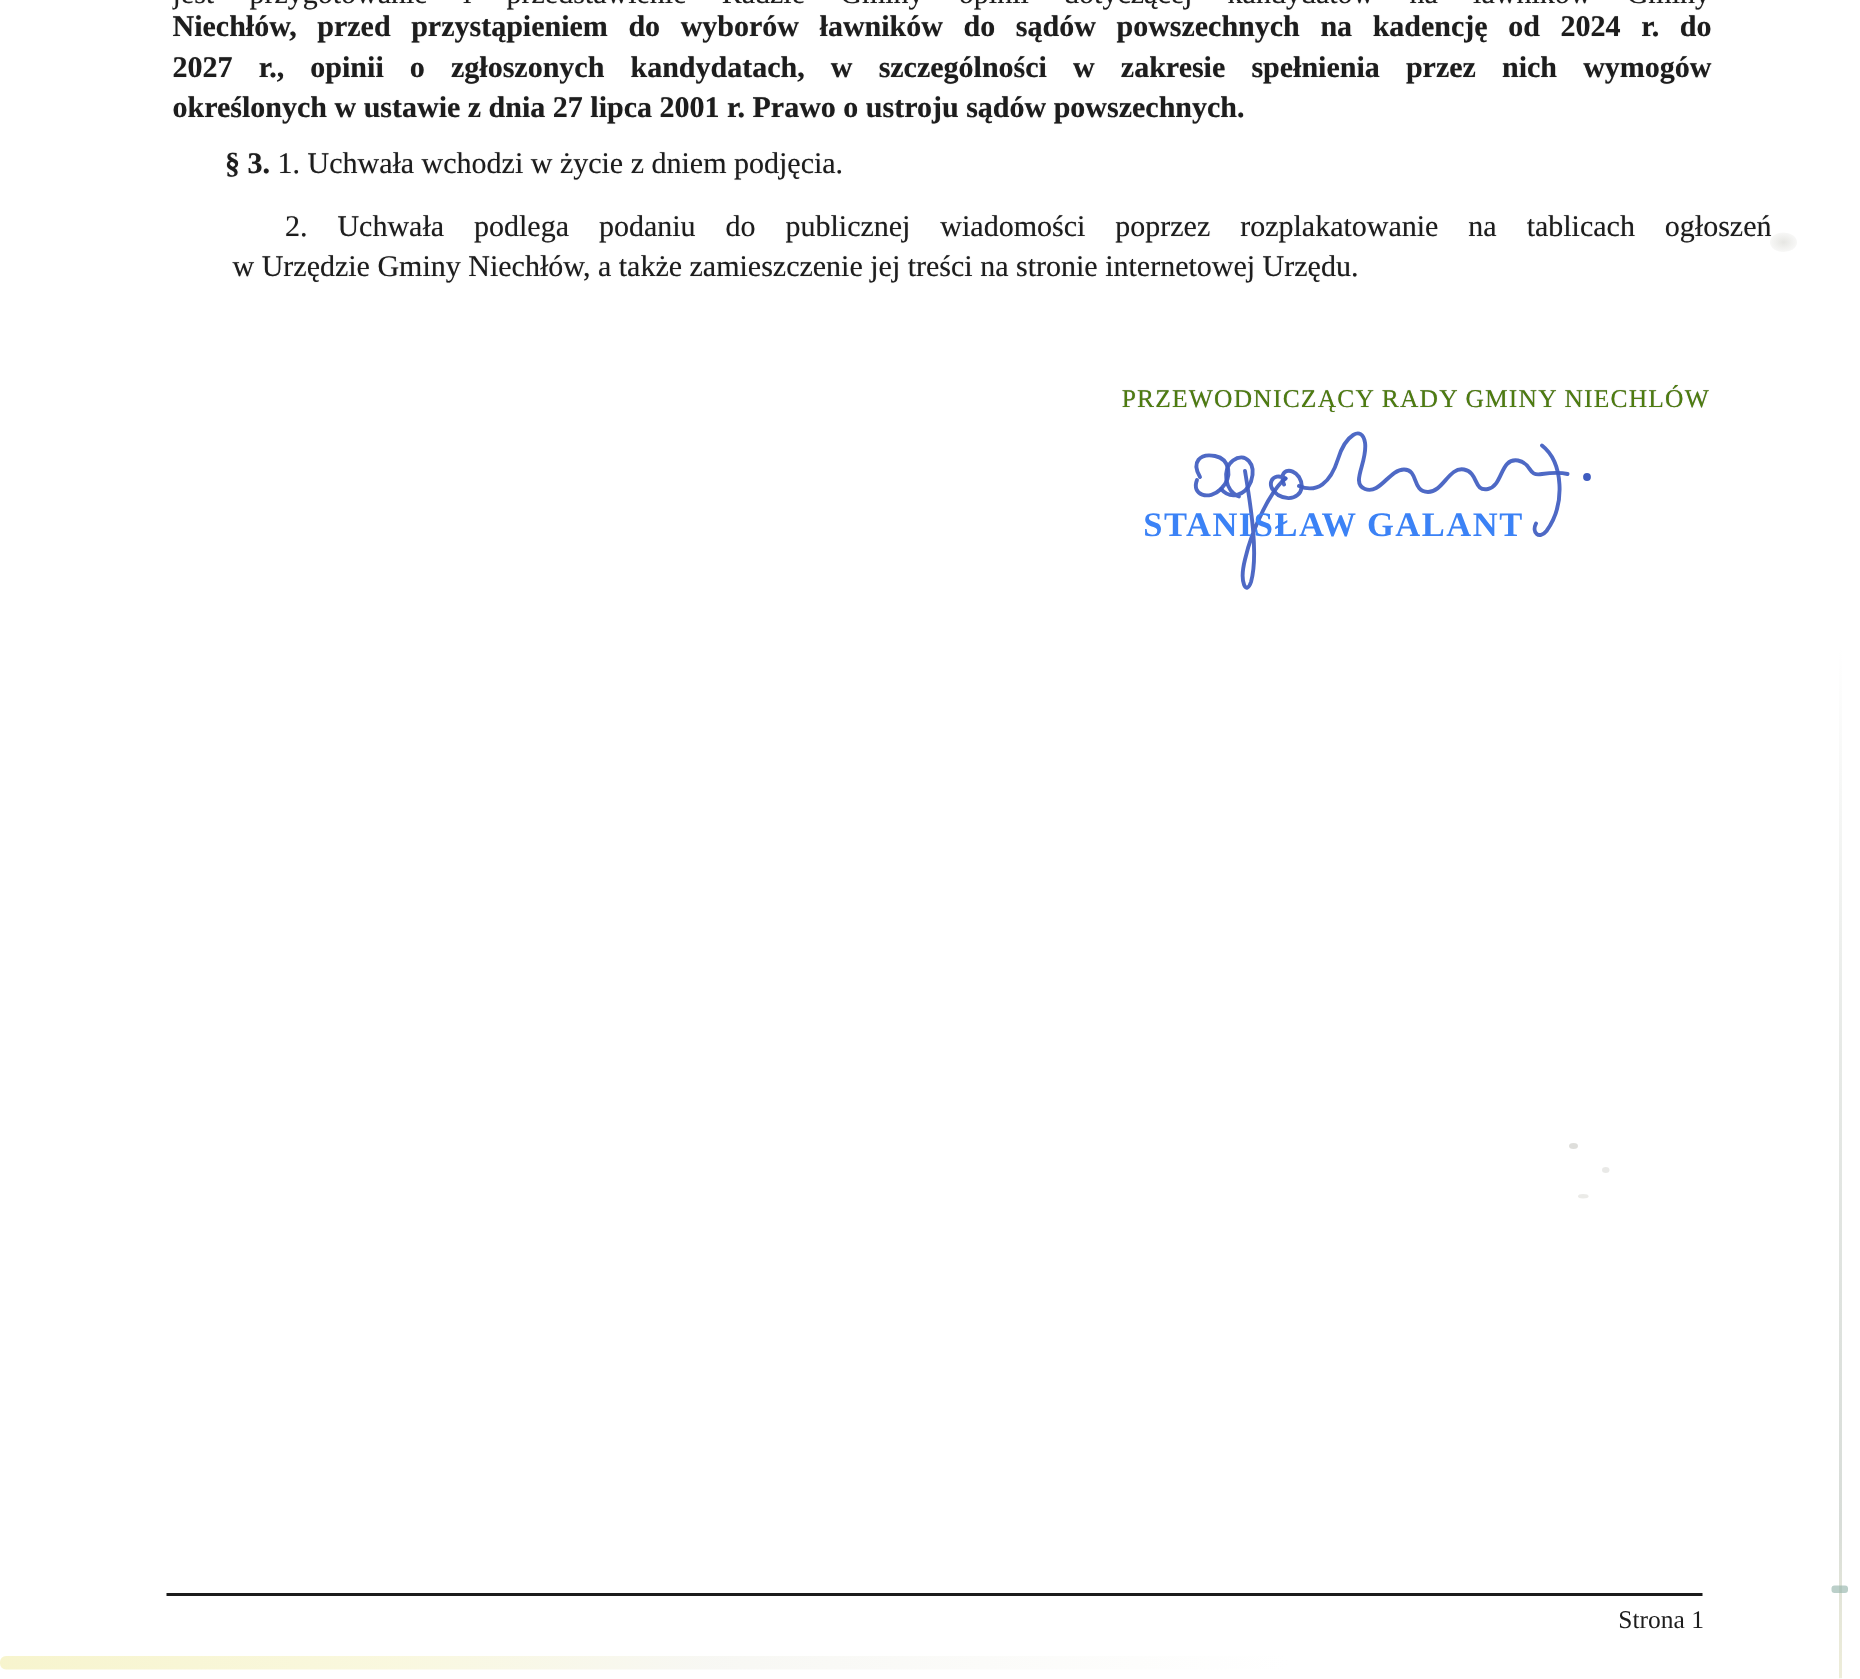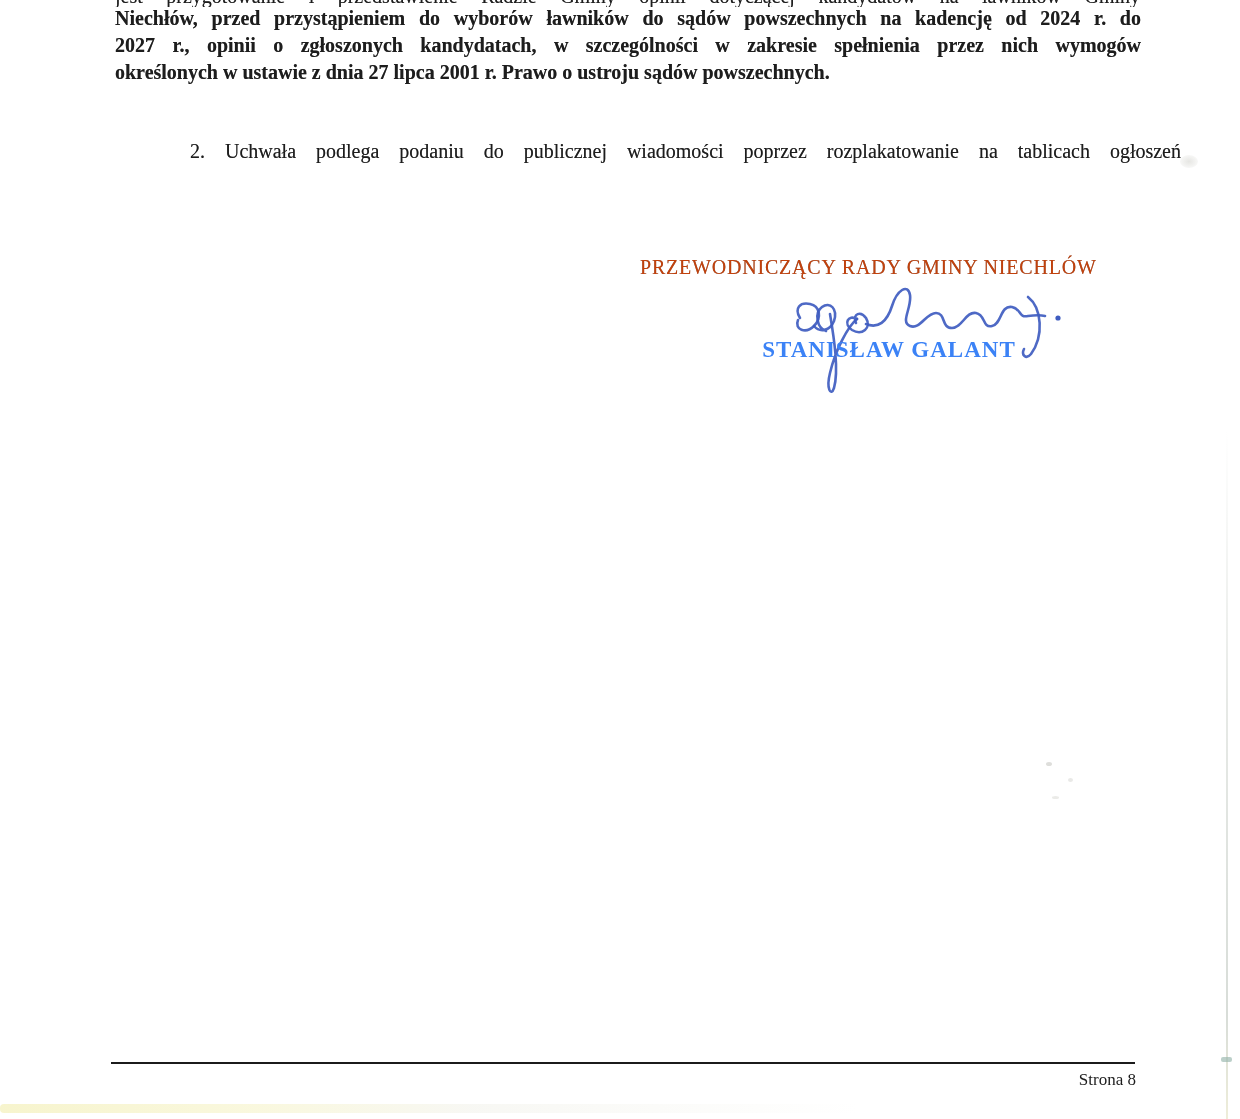--- a/index.html
+++ b/index.html
@@ -37,23 +37,23 @@
 
   .para1 { position: absolute; left: 115px; top: 5px; width: 1026px; font-weight: bold; }
   .sec3  { position: absolute; left: 115px; top: 96px; width: 1026px; text-indent: 35px; }
   .sec3 .b { font-weight: bold; }
   .para2 { position: absolute; left: 115px; top: 138px; width: 1026px; margin-left: 40px; }
   .para2 .jline:first-child { text-indent: 35px; }
 
   
   .sig-title {
     position: absolute; left: 640px; top: 256px; width: 500px;
-    text-align: left;
-    font-size: 20px; letter-spacing: 0.8px;
-    color: #c2410c;
+    text-align: right;
+    font-size: 17px; letter-spacing: 0.8px;
+    color: #4d7c0f;
     text-shadow: 0 0 0.5px rgba(30,30,30,0.5);
   }
   .sig-name {
     position: absolute; left: 758px; top: 337px; width: 262px;
     text-align: center;
     font-size: 23px; font-weight: bold; letter-spacing: 1px;
     color: #3b82f6;
   }
   .sig-svg { position: absolute; left: 760px; top: 278px; width: 310px; height: 130px; }
   .sig-svg path {
@@ -118,23 +118,27 @@
   <div class="top-partial">
     <div class="inner bodytext jline">jest przygotowanie i przedstawienie Radzie Gminy opinii dotyczącej kandydatów na ławników Gminy</div>
   </div>
 
   <div class="para1 bodytext">
     <div class="jline">Niechłów, przed przystąpieniem do wyborów ławników do sądów powszechnych na kadencję od 2024 r. do</div>
     <div class="jline">2027 r., opinii o zgłoszonych kandydatach, w szczególności w zakresie spełnienia przez nich wymogów</div>
     <div class="lastline">określonych w ustawie z dnia 27 lipca 2001 r. Prawo o ustroju sądów powszechnych.</div>
   </div>
 
+  <div class="sec3 bodytext">
+    <span class="b">§ 3.</span><span> 1. Uchwała wchodzi w życie z dniem podjęcia.</span>
+  </div>
 
   <div class="para2 bodytext">
     <div class="jline">2. Uchwała podlega podaniu do publicznej wiadomości poprzez rozplakatowanie na tablicach ogłoszeń</div>
+    <div class="lastline">w Urzędzie Gminy Niechłów, a także zamieszczenie jej treści na stronie internetowej Urzędu.</div>
   </div>
 
   <div class="sig-title">PRZEWODNICZĄCY RADY GMINY NIECHLÓW</div>
 
   <svg class="sig-svg" viewBox="0 0 310 130" xmlns="http://www.w3.org/2000/svg" aria-hidden="true">
 
     <path d="M40,40 C34,30 40,24 50,26 C60,28 62,40 54,48 C46,56 34,52 38,42"></path>
 
     <path d="M54,48 C60,55 70,53 74,43 C78,31 70,23 62,29 C54,35 57,50 66,53"></path>
 
@@ -145,21 +149,21 @@
     <path d="M106,46 C118,51 127,44 132,28 C137,12 148,5 150,17 C152,30 140,44 150,48 C160,52 166,35 176,35 C186,35 181,50 192,50 C202,50 206,33 216,35 C226,37 222,50 232,48 C242,46 240,27 252,29 C262,31 258,40 268,38 C275,37 281,37 285,38"></path>
 
     <path d="M268,19 C282,30 284,58 271,76 C266,82 261,77 264,71"></path>
 
     <circle cx="298" cy="40" r="2.6"></circle>
   </svg>
 
   <div class="sig-name">STANISŁAW GALANT</div>
 
   <div class="footer-rule"></div>
-  <div class="footer-page">Strona 8</div>
+  <div class="footer-page">Strona 1</div>
 
   <div class="smudge-mid"></div>
   <div class="speck s1"></div>
   <div class="speck s2"></div>
   <div class="speck s3"></div>
   <div class="bottom-streak"></div>
   <div class="edge-line"></div>
   <div class="edge-tick"></div>
 
 </div>

